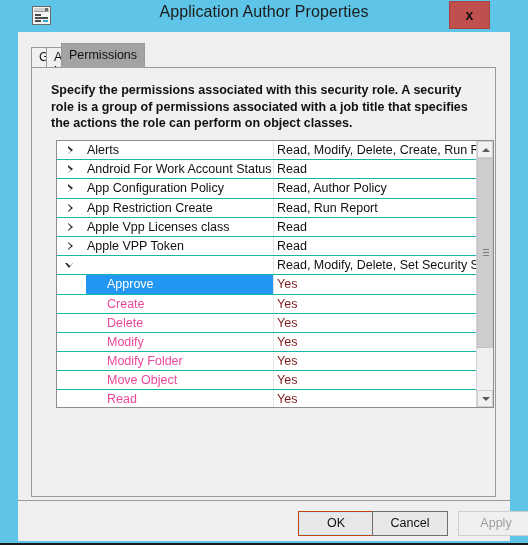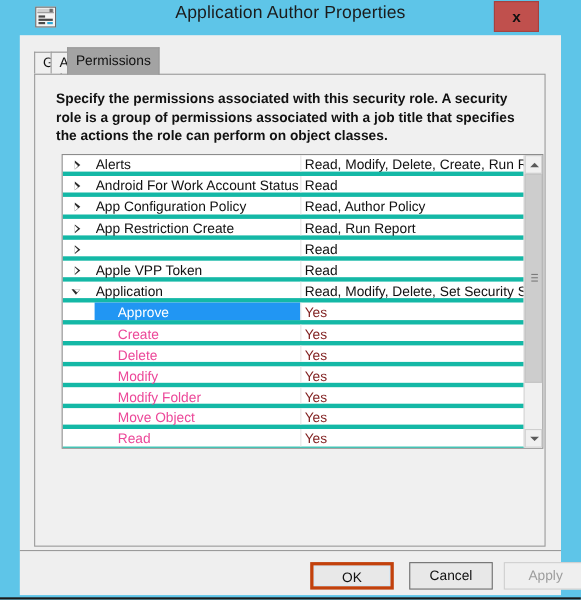--- a/index.html
+++ b/index.html
@@ -68,21 +68,21 @@
   }
   
   #listbox{
     position:absolute;left:24px;top:72px;width:438px;height:268px;
     background:#ffffff;border:1px solid #8c8c8c;box-sizing:border-box;
     overflow:hidden;
   }
   #listinner{position:absolute;left:0;top:0;width:420px;}
   .row{
     position:relative;height:19.2px;box-sizing:border-box;
-    border-bottom:4px solid #14b8a6;
+    border-bottom:1px solid #14b8a6;
     font-size:12.5px;color:#111;white-space:nowrap;
     cursor:default;
   }
   .row .twisty{
     position:absolute;left:8px;top:4px;width:11px;height:11px;
   }
   .row .twisty.collapsed::before{
     content:"";position:absolute;left:3px;top:1px;
     border-left:5px solid transparent;border-top:4.5px solid transparent;
     border-bottom:4.5px solid transparent;
@@ -156,21 +156,21 @@
   #sb-grip i{display:block;height:1px;background:#7a7a7a;margin-bottom:2px;}
   
   #buttonbar{position:absolute;left:0;top:474px;width:492px;height:35px;}
   .btn{
     position:absolute;top:5px;width:76px;height:25px;
     background:#e8e8e8;border:1px solid #a0a0a0;box-sizing:border-box;
     font-size:12.5px;color:#111;text-align:center;line-height:23px;
     cursor:default;
   }
   .btn.default{
-    left:264px;background:#e8e8e8;border:3px solid #c2410c;
+    left:280px;background:#e8e8e8;border:1px solid #c2410c;
     box-shadow:inset 0 0 0 1px #cfe8f8;
   }
   .btn.cancel{left:354px;border:1px solid #6d6d6d;background:#e8e8e8;text-align:center;}
   .btn.disabled{left:440px;color:#9d9d9d;border:1px solid #cfcfcf;background:#efefef;}
   #panel-sep{
     position:absolute;left:0;top:468px;width:492px;height:1px;background:#9a9a9a;
   }
 </style>
 </head>
 <body>
@@ -222,32 +222,32 @@
               <div class="ops">Read, Author Policy</div>
             </div>
             <div class="row">
               <div class="twisty collapsed"></div>
               <div class="name">App Restriction Create</div>
               <div class="divider"></div>
               <div class="ops">Read, Run Report</div>
             </div>
             <div class="row">
               <div class="twisty collapsed"></div>
+              <div class="name">Apple Vpp Licenses class</div>
               <div class="divider"></div>
               <div class="ops">Read</div>
             </div>
             <div class="row">
               <div class="twisty collapsed"></div>
               <div class="name">Apple VPP Token</div>
               <div class="divider"></div>
               <div class="ops">Read</div>
             </div>
             <div class="row">
               <div class="twisty expanded"></div>
-              <div class="name">Application</div>
               <div class="divider"></div>
               <div class="ops">Read, Modify, Delete, Set Security Scope, Cr</div>
             </div>
             <div class="row child selected">
               <div class="sel"></div>
               <div class="name">Approve</div>
               <div class="divider"></div>
               <div class="ops">Yes</div>
             </div>
             <div class="row child">

